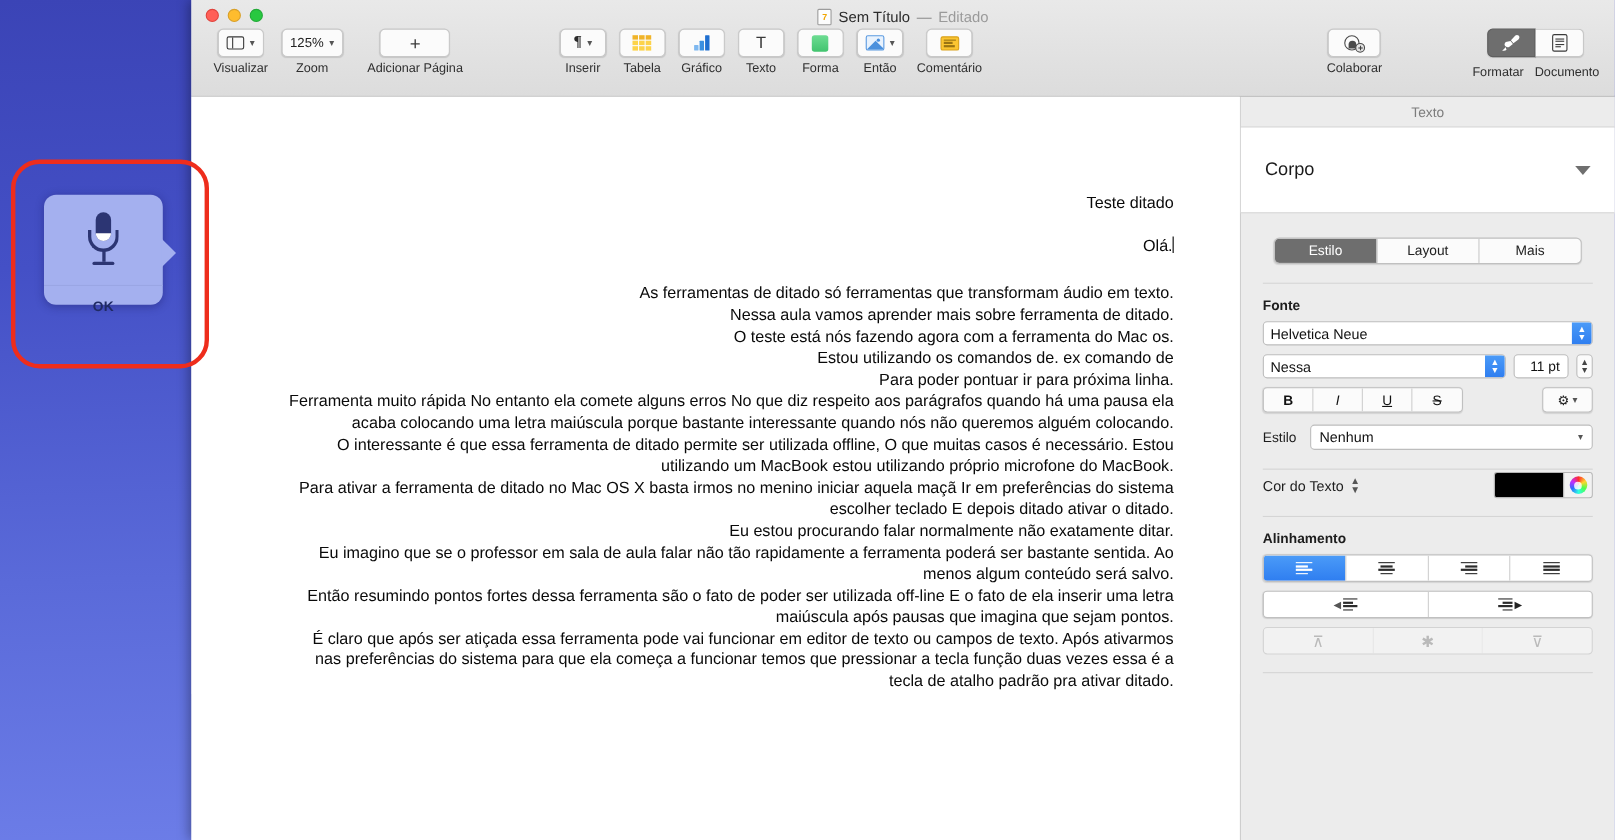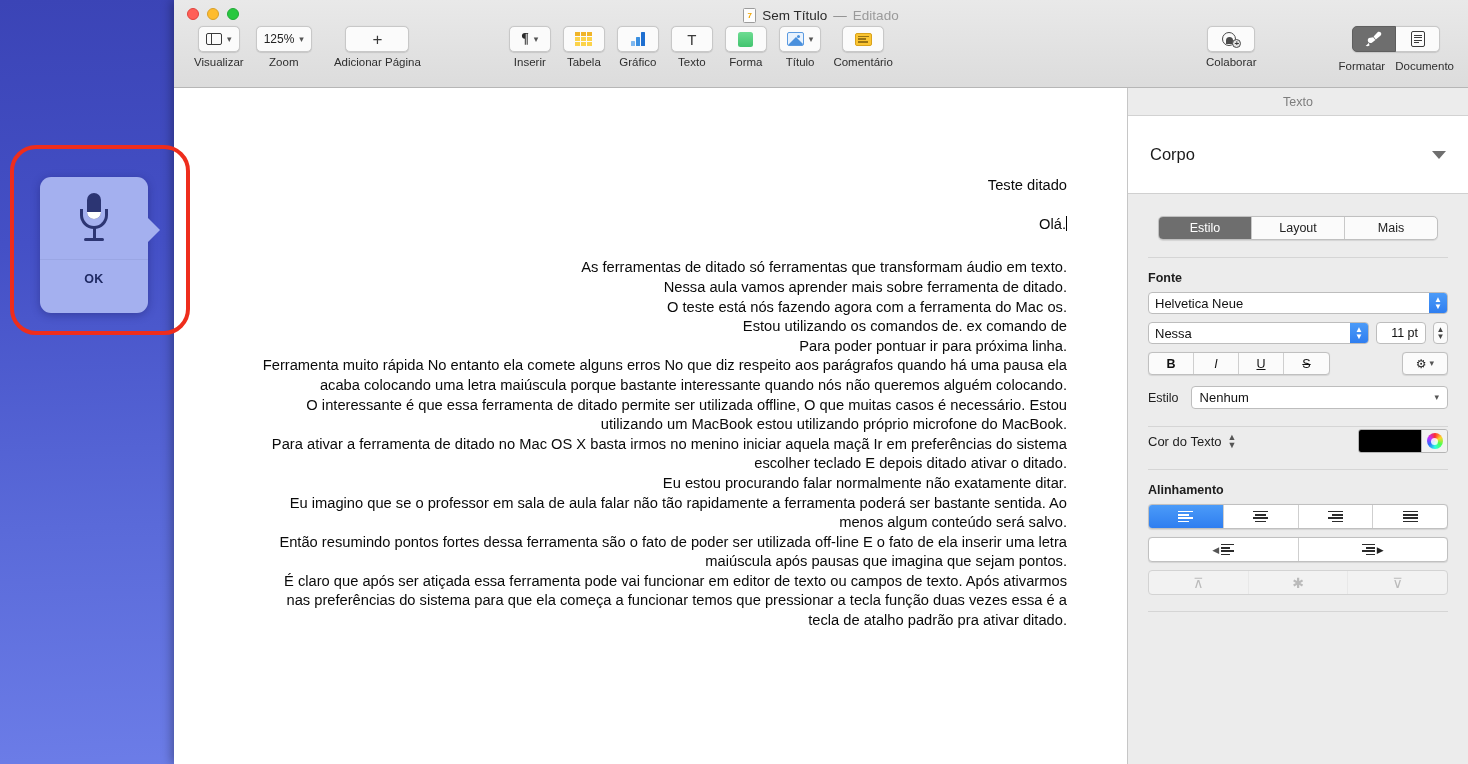--- a/index.html
+++ b/index.html
@@ -372,21 +372,21 @@
 
   .hr2 { height: 1px; background: #d5d5d5; margin-top: 16px; }
 
   
   #dictation {
     position: absolute; left: 40px; top: 177px;
     width: 120px; height: 120px;
     z-index: 30;
   }
   .dict-card {
-    width: 108px; height: 136px;
+    width: 108px; height: 100px;
     background: #a4b0ef;
     border-radius: 11px;
     position: relative;
     box-shadow: 0 2px 8px rgba(20,20,80,.35);
   }
   .dict-card::after {
     content: '';
     position: absolute; right: -12px; top: 40px;
     border-top: 13px solid transparent;
     border-bottom: 13px solid transparent;
@@ -544,21 +544,21 @@
             <span class="ico-shape"></span>
           </div>
           <div class="tb-label">Forma</div>
         </div>
 
         <div class="tb-item">
           <div class="tb-btn">
             <span class="ico-media"></span>
             <span class="chev">▾</span>
           </div>
-          <div class="tb-label">Título</div>
+          <div class="tb-label">Então</div>
         </div>
 
         <div class="tb-item">
           <div class="tb-btn">
             <span class="ico-comment">
                 <i></i>
                 <i></i>
                 <i></i>
               </span>
           </div>

